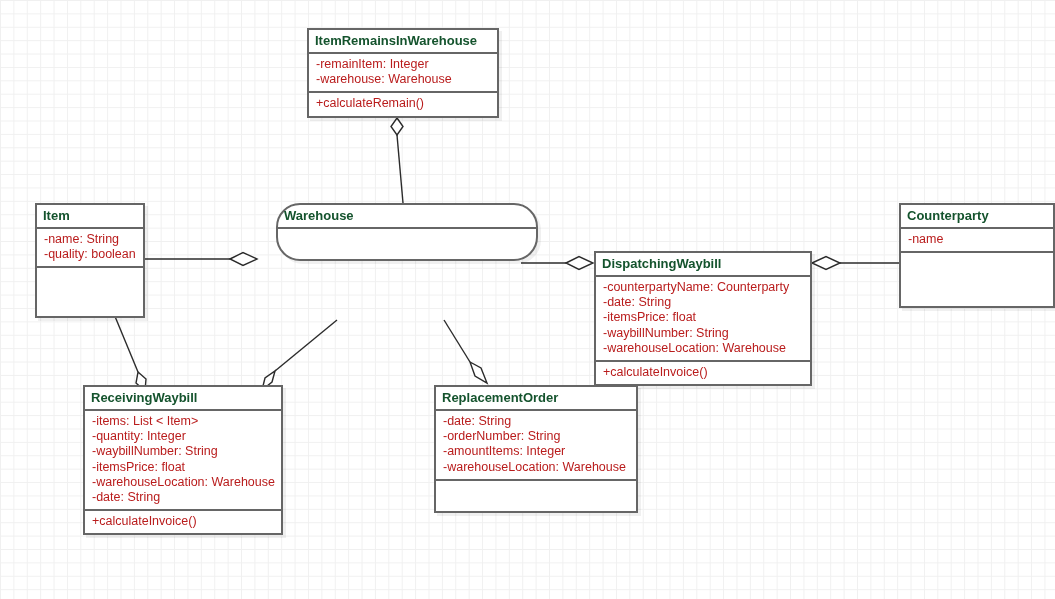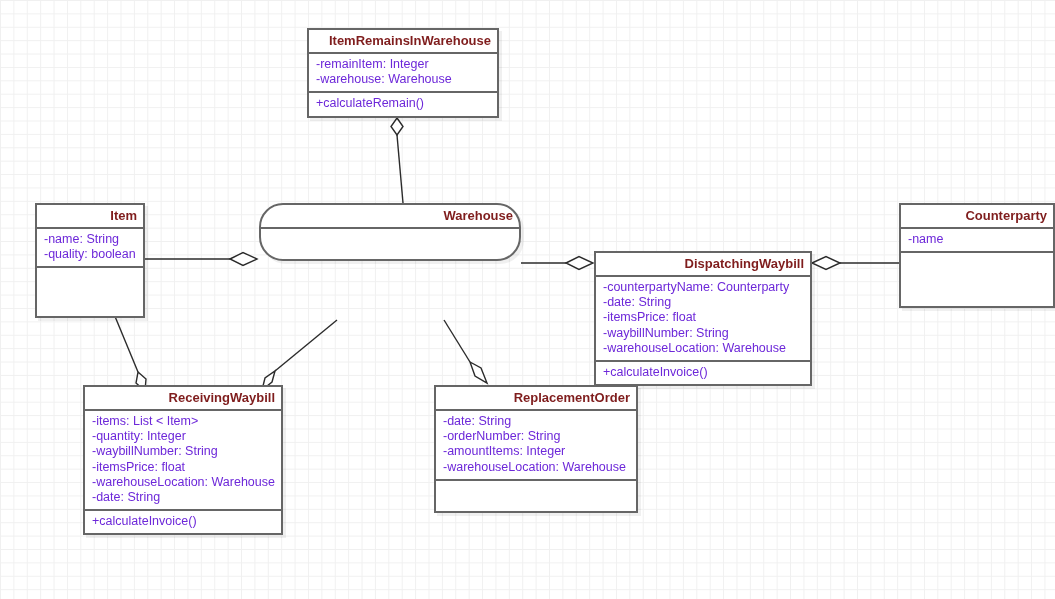--- a/index.html
+++ b/index.html
@@ -30,32 +30,32 @@
   }
   .uml-class {
     position: absolute;
     box-sizing: border-box;
     background: #ffffff;
     border: 2px solid #666666;
     box-shadow: 3px 3px 0 rgba(0,0,0,0.06);
     z-index: 2;
   }
   .cls-title {
-    text-align: right;
+    text-align: left;
     font-weight: bold;
     font-size: 13px;
-    color: #7f1d1d;
+    color: #14532d;
     padding: 3px 6px 4px 6px;
     border-bottom: 2px solid #666666;
     line-height: 15px;
   }
   .cls-compartment {
     padding: 3px 6px 4px 7px;
     font-size: 12.5px;
-    color: #6d28d9;
+    color: #b91c1c;
     line-height: 15.2px;
   }
   .cls-compartment.bordered {
     border-bottom: 2px solid #666666;
   }
   .cls-compartment.empty {
     min-height: 20px;
   }
   .member {
     white-space: pre;
@@ -117,21 +117,21 @@
 
   <div class="uml-class" style="left:35px; top:203px; width:110px;">
     <div class="cls-title">Item</div>
     <div class="cls-compartment bordered">
       <div class="member">-name: String</div>
       <div class="member">-quality: boolean</div>
     </div>
     <div class="cls-compartment empty" style="height:41px;"></div>
   </div>
 
-  <div class="uml-class" style="left:259px; top:203px; width:262px;border-radius:24px;">
+  <div class="uml-class" style="left:276px; top:203px; width:262px;border-radius:24px;">
     <div class="cls-title">Warehouse</div>
     <div class="cls-compartment empty" style="height:23px;"></div>
   </div>
 
   <div class="uml-class" style="left:594px; top:203px; width:218px;margin-top:48px;">
     <div class="cls-title">DispatchingWaybill</div>
     <div class="cls-compartment bordered">
       <div class="member">-counterpartyName: Counterparty</div>
       <div class="member">-date: String</div>
       <div class="member">-itemsPrice: float</div>

